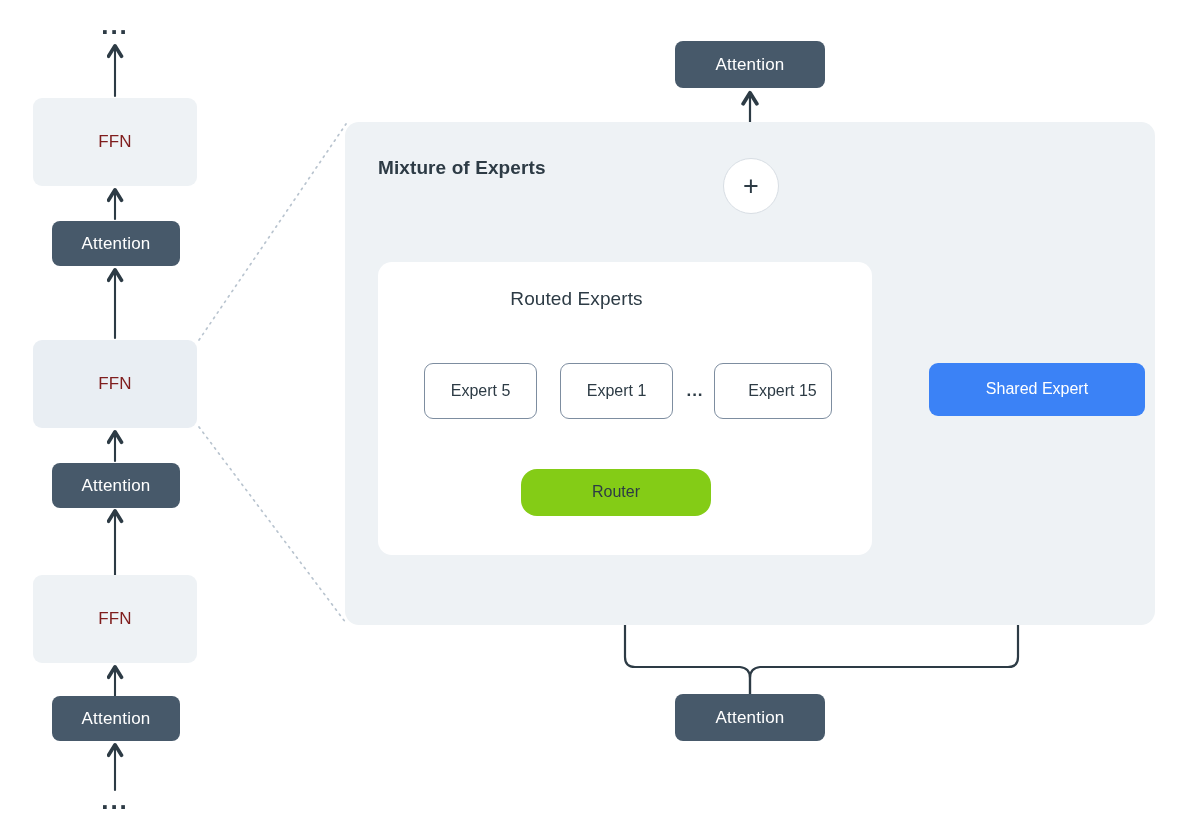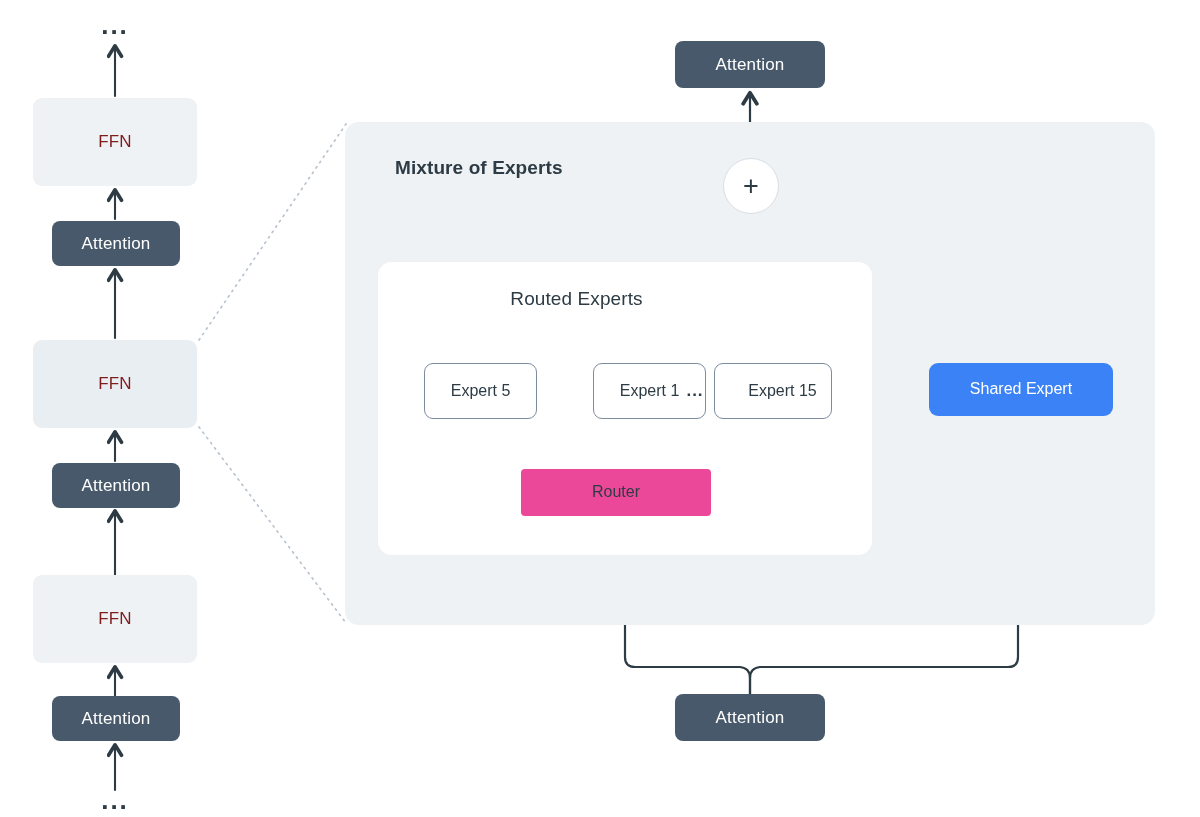--- a/index.html
+++ b/index.html
@@ -96,22 +96,22 @@
     color: #2d3b45;
     font-size: 16px;
   }
   .expert-ellipsis {
     color: #2d3b45;
     font-size: 17px;
     font-weight: 700;
     letter-spacing: 1px;
   }
   .router-box {
-    background: #ec4899;
-    border-radius: 4px;
+    background: #84cc16;
+    border-radius: 16px;
     color: #2d3b45;
     font-size: 16px;
   }
   .shared-box {
     background: #3b82f6;
     border-radius: 9px;
     color: #ffffff;
     font-size: 16px;
   }
   .plus-circle {
@@ -185,37 +185,37 @@
   <div class="node attn-box" style="left:52px; top:463px; width:128px; height:45px;">Attention</div>
 
   <div class="node ffn-box" style="left:33px; top:575px; width:164px; height:88px;">FFN</div>
 
   <div class="node attn-box" style="left:52px; top:696px; width:128px; height:45px;">Attention</div>
 
   <div class="node dots" style="left:85px; top:785px; width:60px; height:32px;">...</div>
 
   <div class="moe-panel" style="left:345px; top:122px; width:810px; height:503px;"></div>
 
-  <div class="moe-title" style="left:378px; top:157px;margin-left:17px;">Mixture of Experts</div>
+  <div class="moe-title" style="left:378px; top:157px;">Mixture of Experts</div>
 
   <div class="node attn-box" style="left:675px; top:41px; width:150px; height:47px;">Attention</div>
 
   <div class="plus-circle" style="left:723px; top:158px; width:54px; height:54px;">+</div>
 
   <div class="routed-card" style="left:378px; top:262px; width:494px; height:293px;"></div>
 
   <div class="routed-title" style="left:378px; top:288px; width:397px;">Routed Experts</div>
 
   <div class="node expert-box" style="left:424px; top:363px; width:113px; height:56px;">Expert 5</div>
 
-  <div class="node expert-box" style="left:560px; top:363px; width:113px; height:56px;margin-left:33px;">Expert 1</div>
+  <div class="node expert-box" style="left:560px; top:363px; width:113px; height:56px;">Expert 1</div>
 
   <div class="node expert-ellipsis" style="left:679px; top:373px; width:32px; height:36px;">...</div>
 
   <div class="node expert-box" style="left:714px; top:363px; width:118px; height:56px;padding-left:19px;">Expert 15</div>
 
   <div class="node router-box" style="left:521px; top:469px; width:190px; height:47px;">Router</div>
 
-  <div class="node shared-box" style="left:929px; top:363px; width:184px; height:53px;">Shared Expert</div>
+  <div class="node shared-box" style="left:929px; top:363px; width:216px; height:53px;">Shared Expert</div>
 
   <div class="node attn-box" style="left:675px; top:694px; width:150px; height:47px;">Attention</div>
 
 </div>
 
 </body></html>

